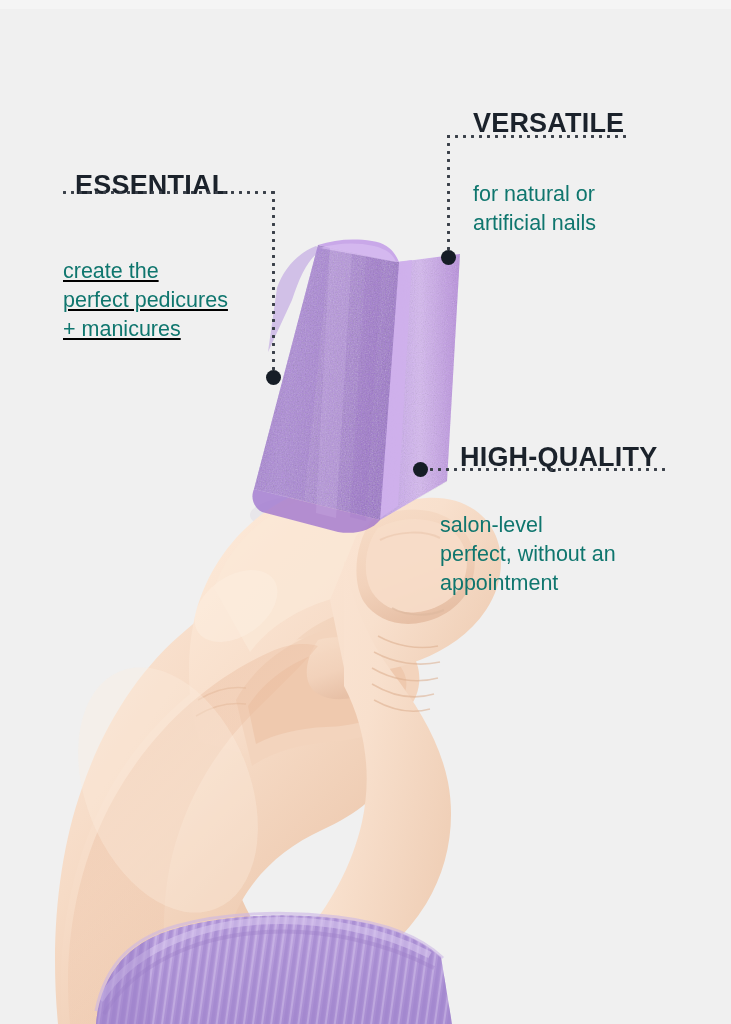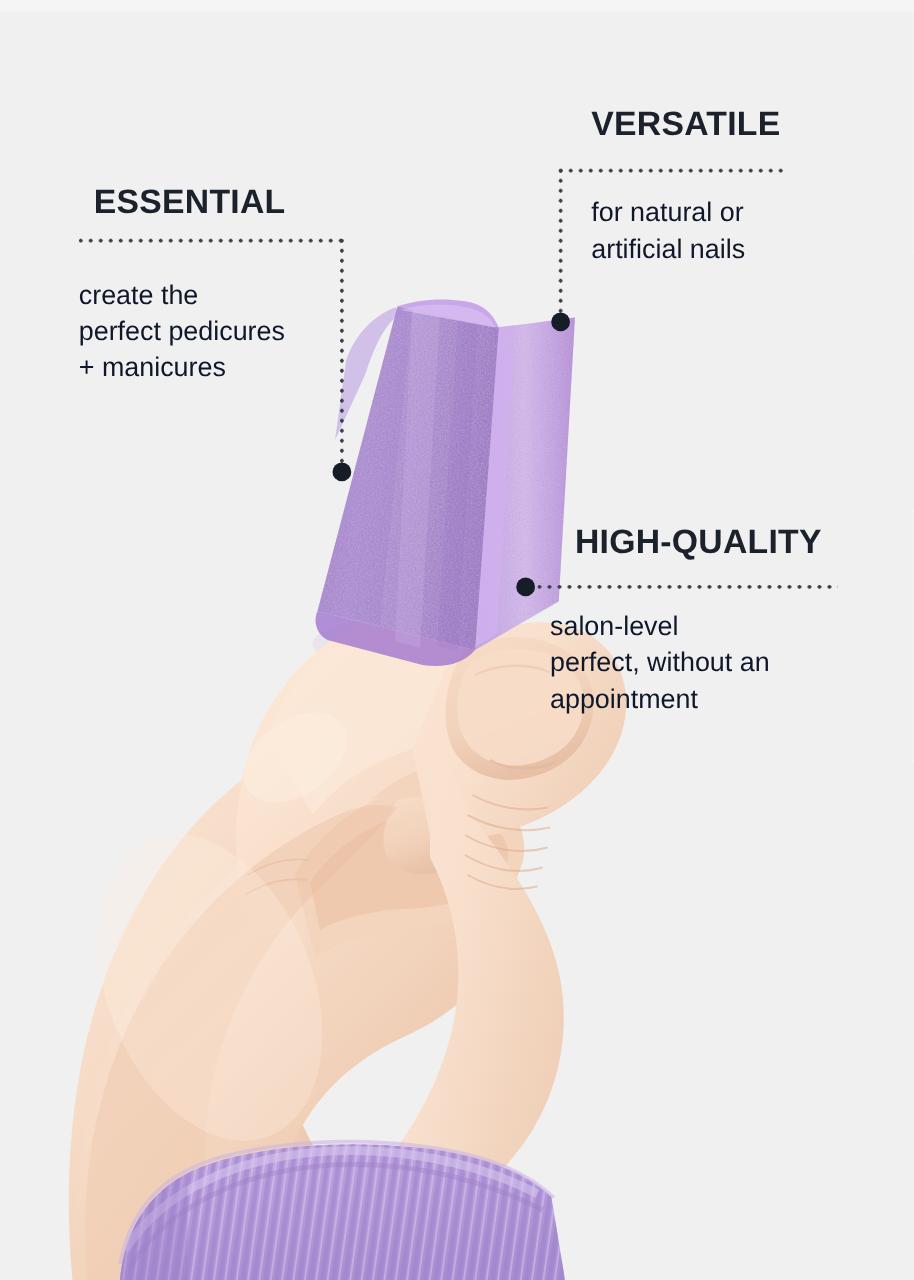--- a/index.html
+++ b/index.html
@@ -39,36 +39,36 @@
   }
 
   
   .annotations {
     position: absolute;
     left: 0; top: 0;
     width: 731px; height: 1024px;
     z-index: 40;
   }
 
-  .callout { position: absolute; }
+  .callout { position: absolute; margin-top: 24px; }
 
   .callout-title {
     font-size: 27px;
     font-weight: bold;
     letter-spacing: 0.2px;
     color: #1b222b;
     line-height: 1;
     white-space: nowrap;
     margin: 0;
   }
 
   .callout-body {
     font-size: 21.5px;
     font-weight: normal;
-    color: #0f172a;
+    color: #0f766e;
     line-height: 29px;
     margin: 0;
     white-space: pre-line;
   }
 
   
   .rule-h {
     position: absolute;
     height: 3px;
     background-image: radial-gradient(circle at 1.5px 1.5px, #3a4049 1.4px, rgba(0,0,0,0) 1.6px);
@@ -345,21 +345,21 @@
     <path d="M96,1011 C106,962 134,938 176,926 C222,913 282,910 338,917
              C386,923 420,936 443,958" stroke="#cbb6e6" stroke-width="3" fill="none" opacity="0.6"></path>
   </svg>
 
   <div class="annotations">
 
     <div class="callout" id="callout-essential">
       <div class="callout-title">ESSENTIAL</div>
     </div>
     <div class="rule-h" style="left:63px; top:191px; width:212px;"></div>
-    <div class="callout" style="left:63px; top:222px;">
+    <div class="callout" style="left:63px; top:233px;text-decoration:underline;">
       <div class="callout-body">create the
 perfect pedicures
 + manicures</div>
     </div>
     <div class="rule-v" style="left:272px; top:191px; height:182px;"></div>
     <div class="dot-marker" style="left:266px; top:370px;"></div>
 
     <div class="callout" id="callout-versatile">
       <div class="callout-title">VERSATILE</div>
     </div>

